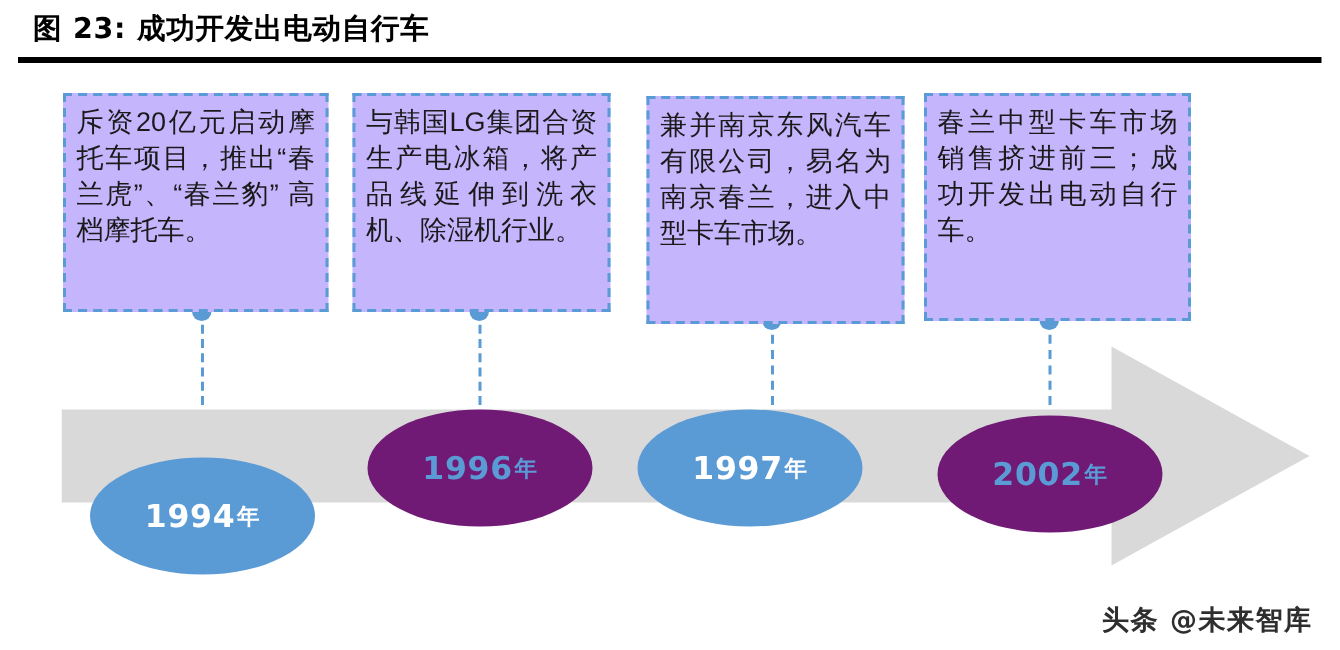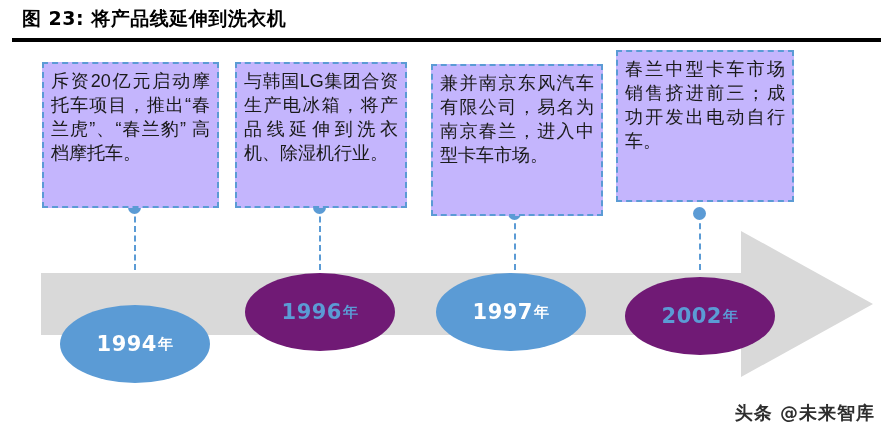--- a/index.html
+++ b/index.html
@@ -116,21 +116,21 @@
     font-size: 18px;
     font-weight: bold;
     color: #2e2e2e;
     letter-spacing: 1px;
     font-family: "DejaVu Sans", "Liberation Sans", sans-serif;
   }
 </style>
 </head>
 <body>
 
-<div id="figure-title">图 23: 将产品线延伸到洗衣机</div>
+<div id="figure-title">图 23: 成功开发出电动自行车</div>
 <div id="title-rule"></div>
 
 <div id="timeline-arrow">
   <svg viewBox="0 0 832 146" preserveAspectRatio="none" aria-hidden="true">
     <polygon points="0,42 700,42 700,0 832,73 700,146 700,104 0,104" fill="#D9D9D9"></polygon>
   </svg>
 </div>
 
 <div class="connector-dot" style="left:128px; top:201px;"></div>
 <div class="connector-line" style="left:134px; top:207px; height:63px;"></div>
@@ -143,33 +143,33 @@
 
 <div class="connector-dot" style="left:693px; top:207px;"></div>
 <div class="connector-line" style="left:699px; top:213px; height:57px;"></div>
 
 <div class="event-box" style="left:42px;  top:62px;  width:177px; height:146px;">斥资20亿元启动摩托车项目，推出“春兰虎”、“春兰豹” 高档摩托车。</div>
 
 <div class="event-box" style="left:235px; top:62px;  width:172px; height:146px;">与韩国LG集团合资生产电冰箱，将产品线延伸到洗衣机、除湿机行业。</div>
 
 <div class="event-box" style="left:431px; top:64px;  width:172px; height:152px;">兼并南京东风汽车有限公司，易名为南京春兰，进入中型卡车市场。</div>
 
-<div class="event-box" style="left:616px; top:50px;  width:178px; height:152px;">春兰中型卡车市场销售挤进前三；成功开发出电动自行车。</div>
+<div class="event-box" style="left:616px; top:62px;  width:178px; height:152px;">春兰中型卡车市场销售挤进前三；成功开发出电动自行车。</div>
 
 <div class="year-node filled" style="left:60px; top:273px;margin-top:32px;">
   <span>1994</span>
     <span class="suffix">年</span>
 </div>
 
 <div class="year-node hollow" style="left:245px; top:273px;">
   <span>1996</span>
     <span class="suffix">年</span>
 </div>
 
-<div class="year-node filled" style="left:436px; top:273px;">
+<div class="year-node filled" style="left:425px; top:273px;">
   <span>1997</span>
     <span class="suffix">年</span>
 </div>
 
 <div class="year-node hollow" style="left:625px; top:277px;">
   <span>2002</span>
     <span class="suffix">年</span>
 </div>
 
 <div id="watermark">头条 @未来智库</div>

